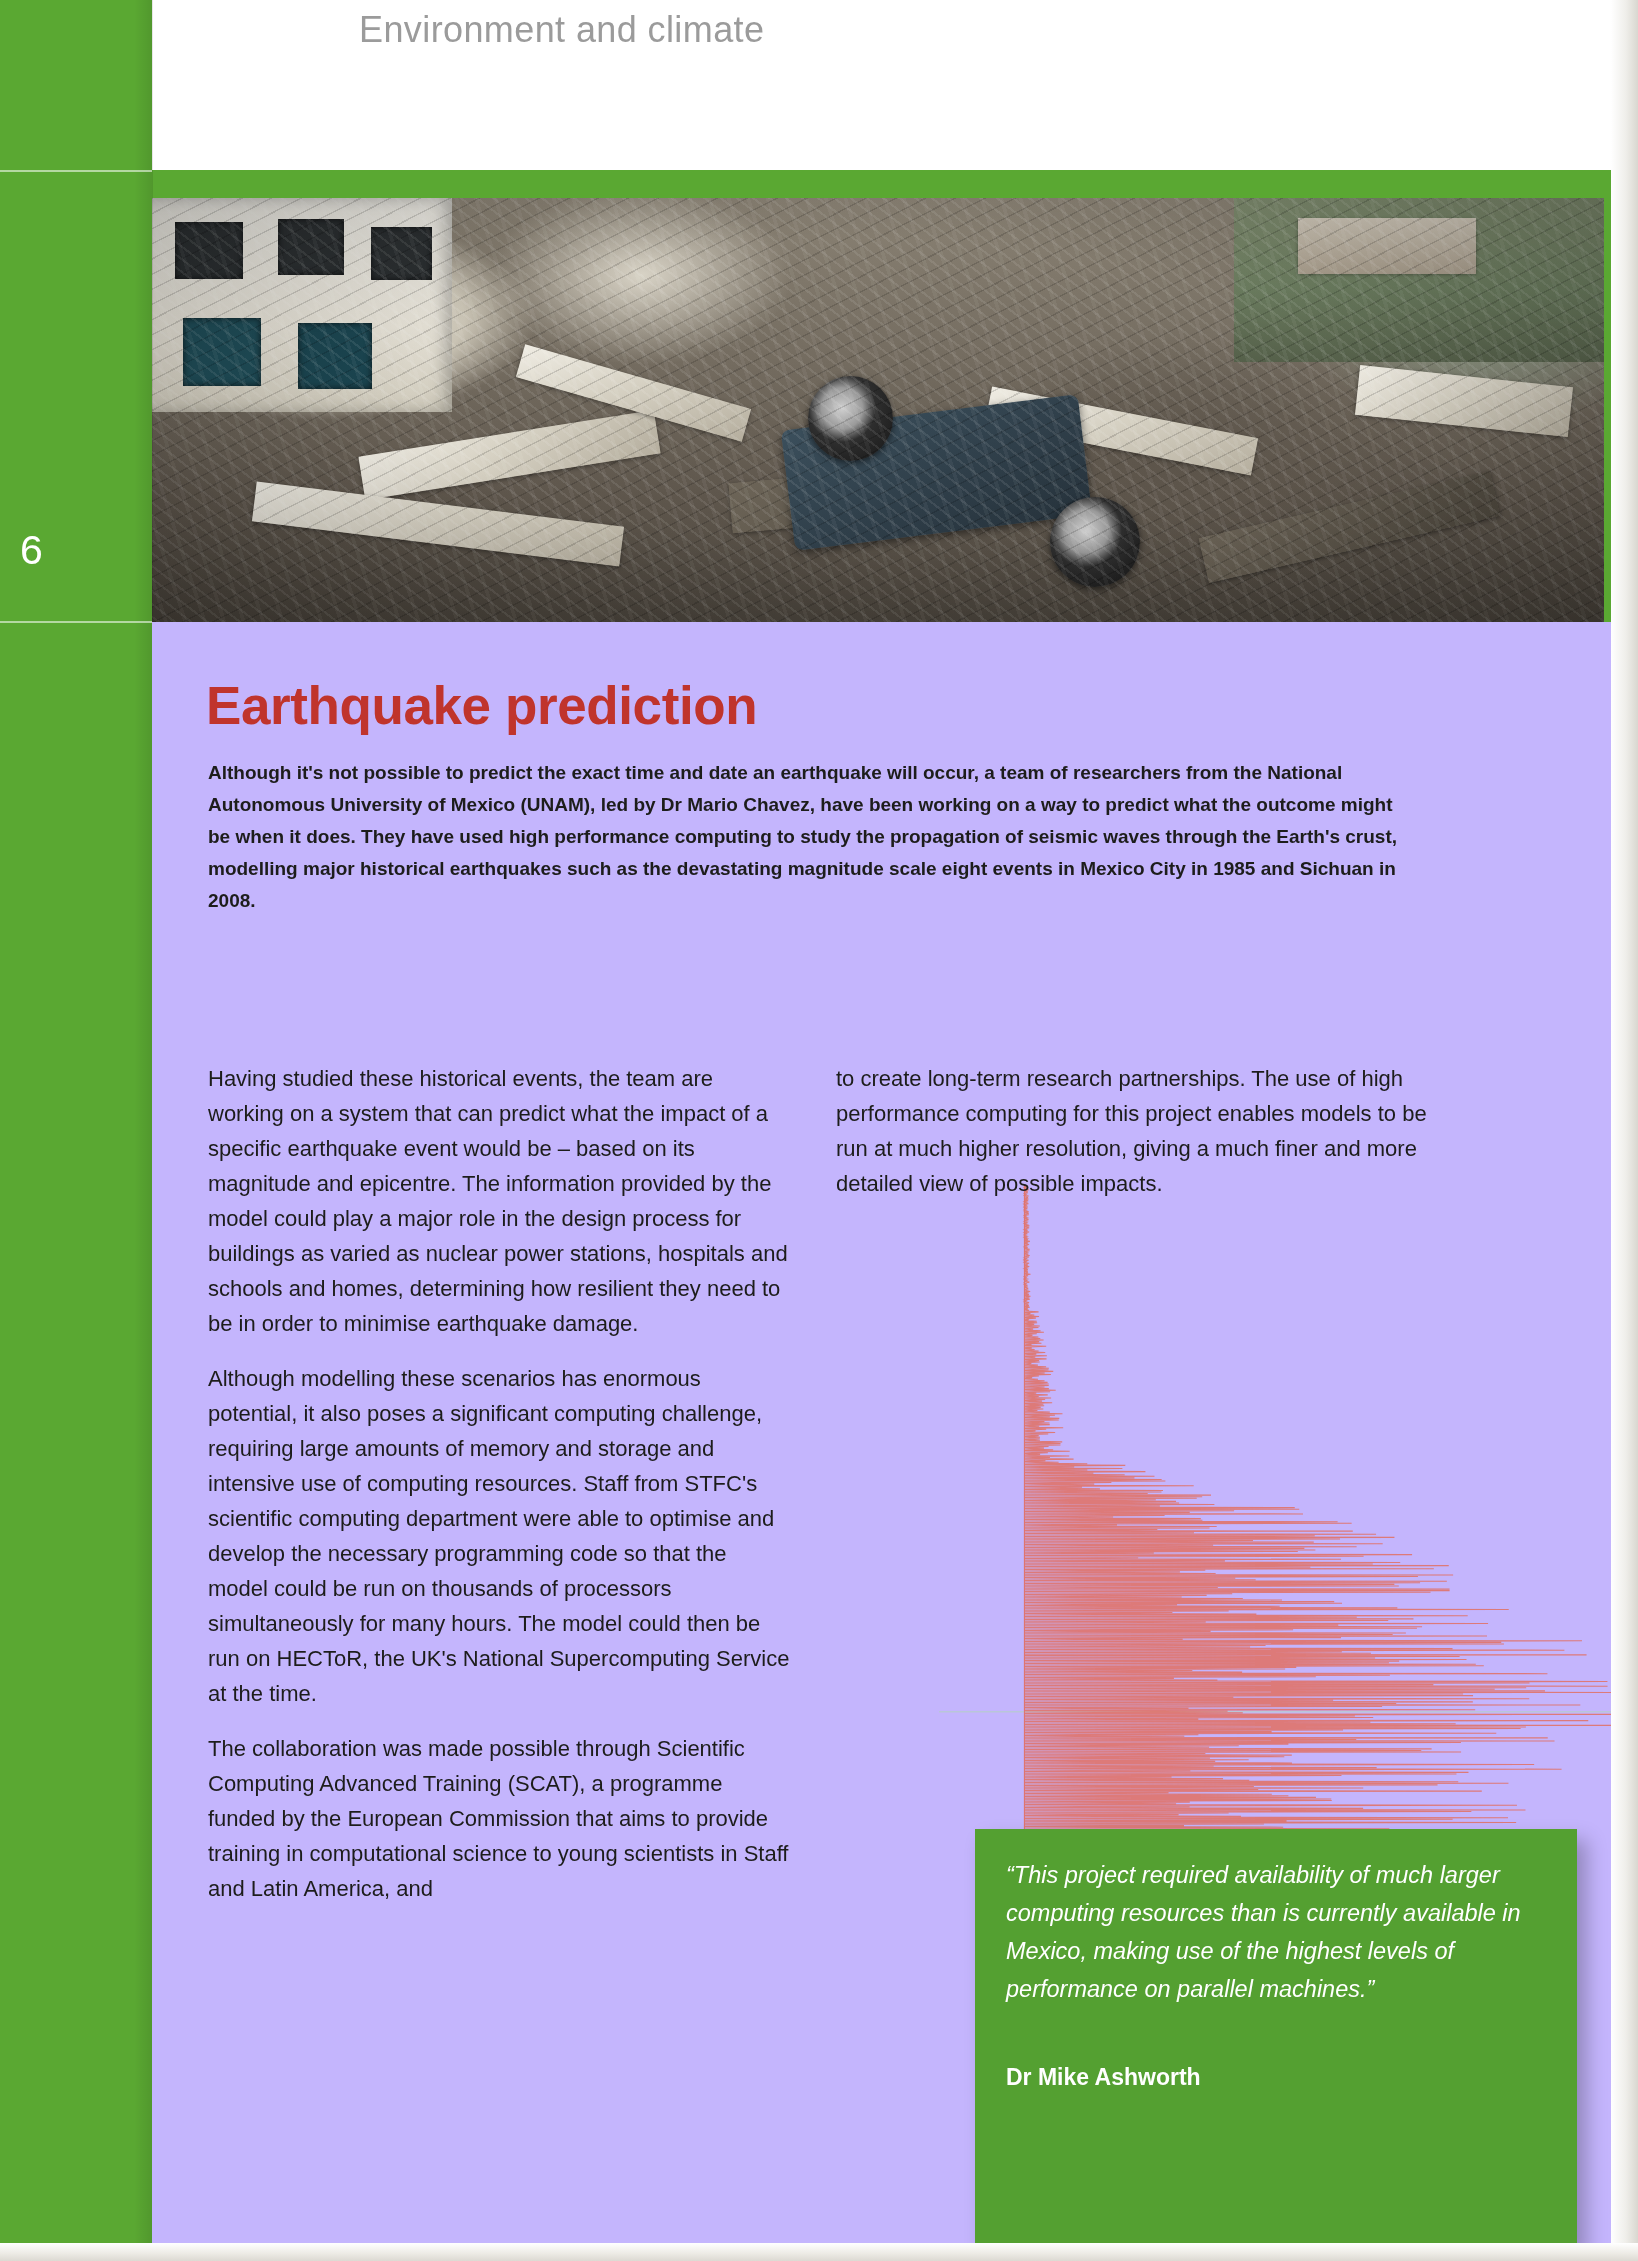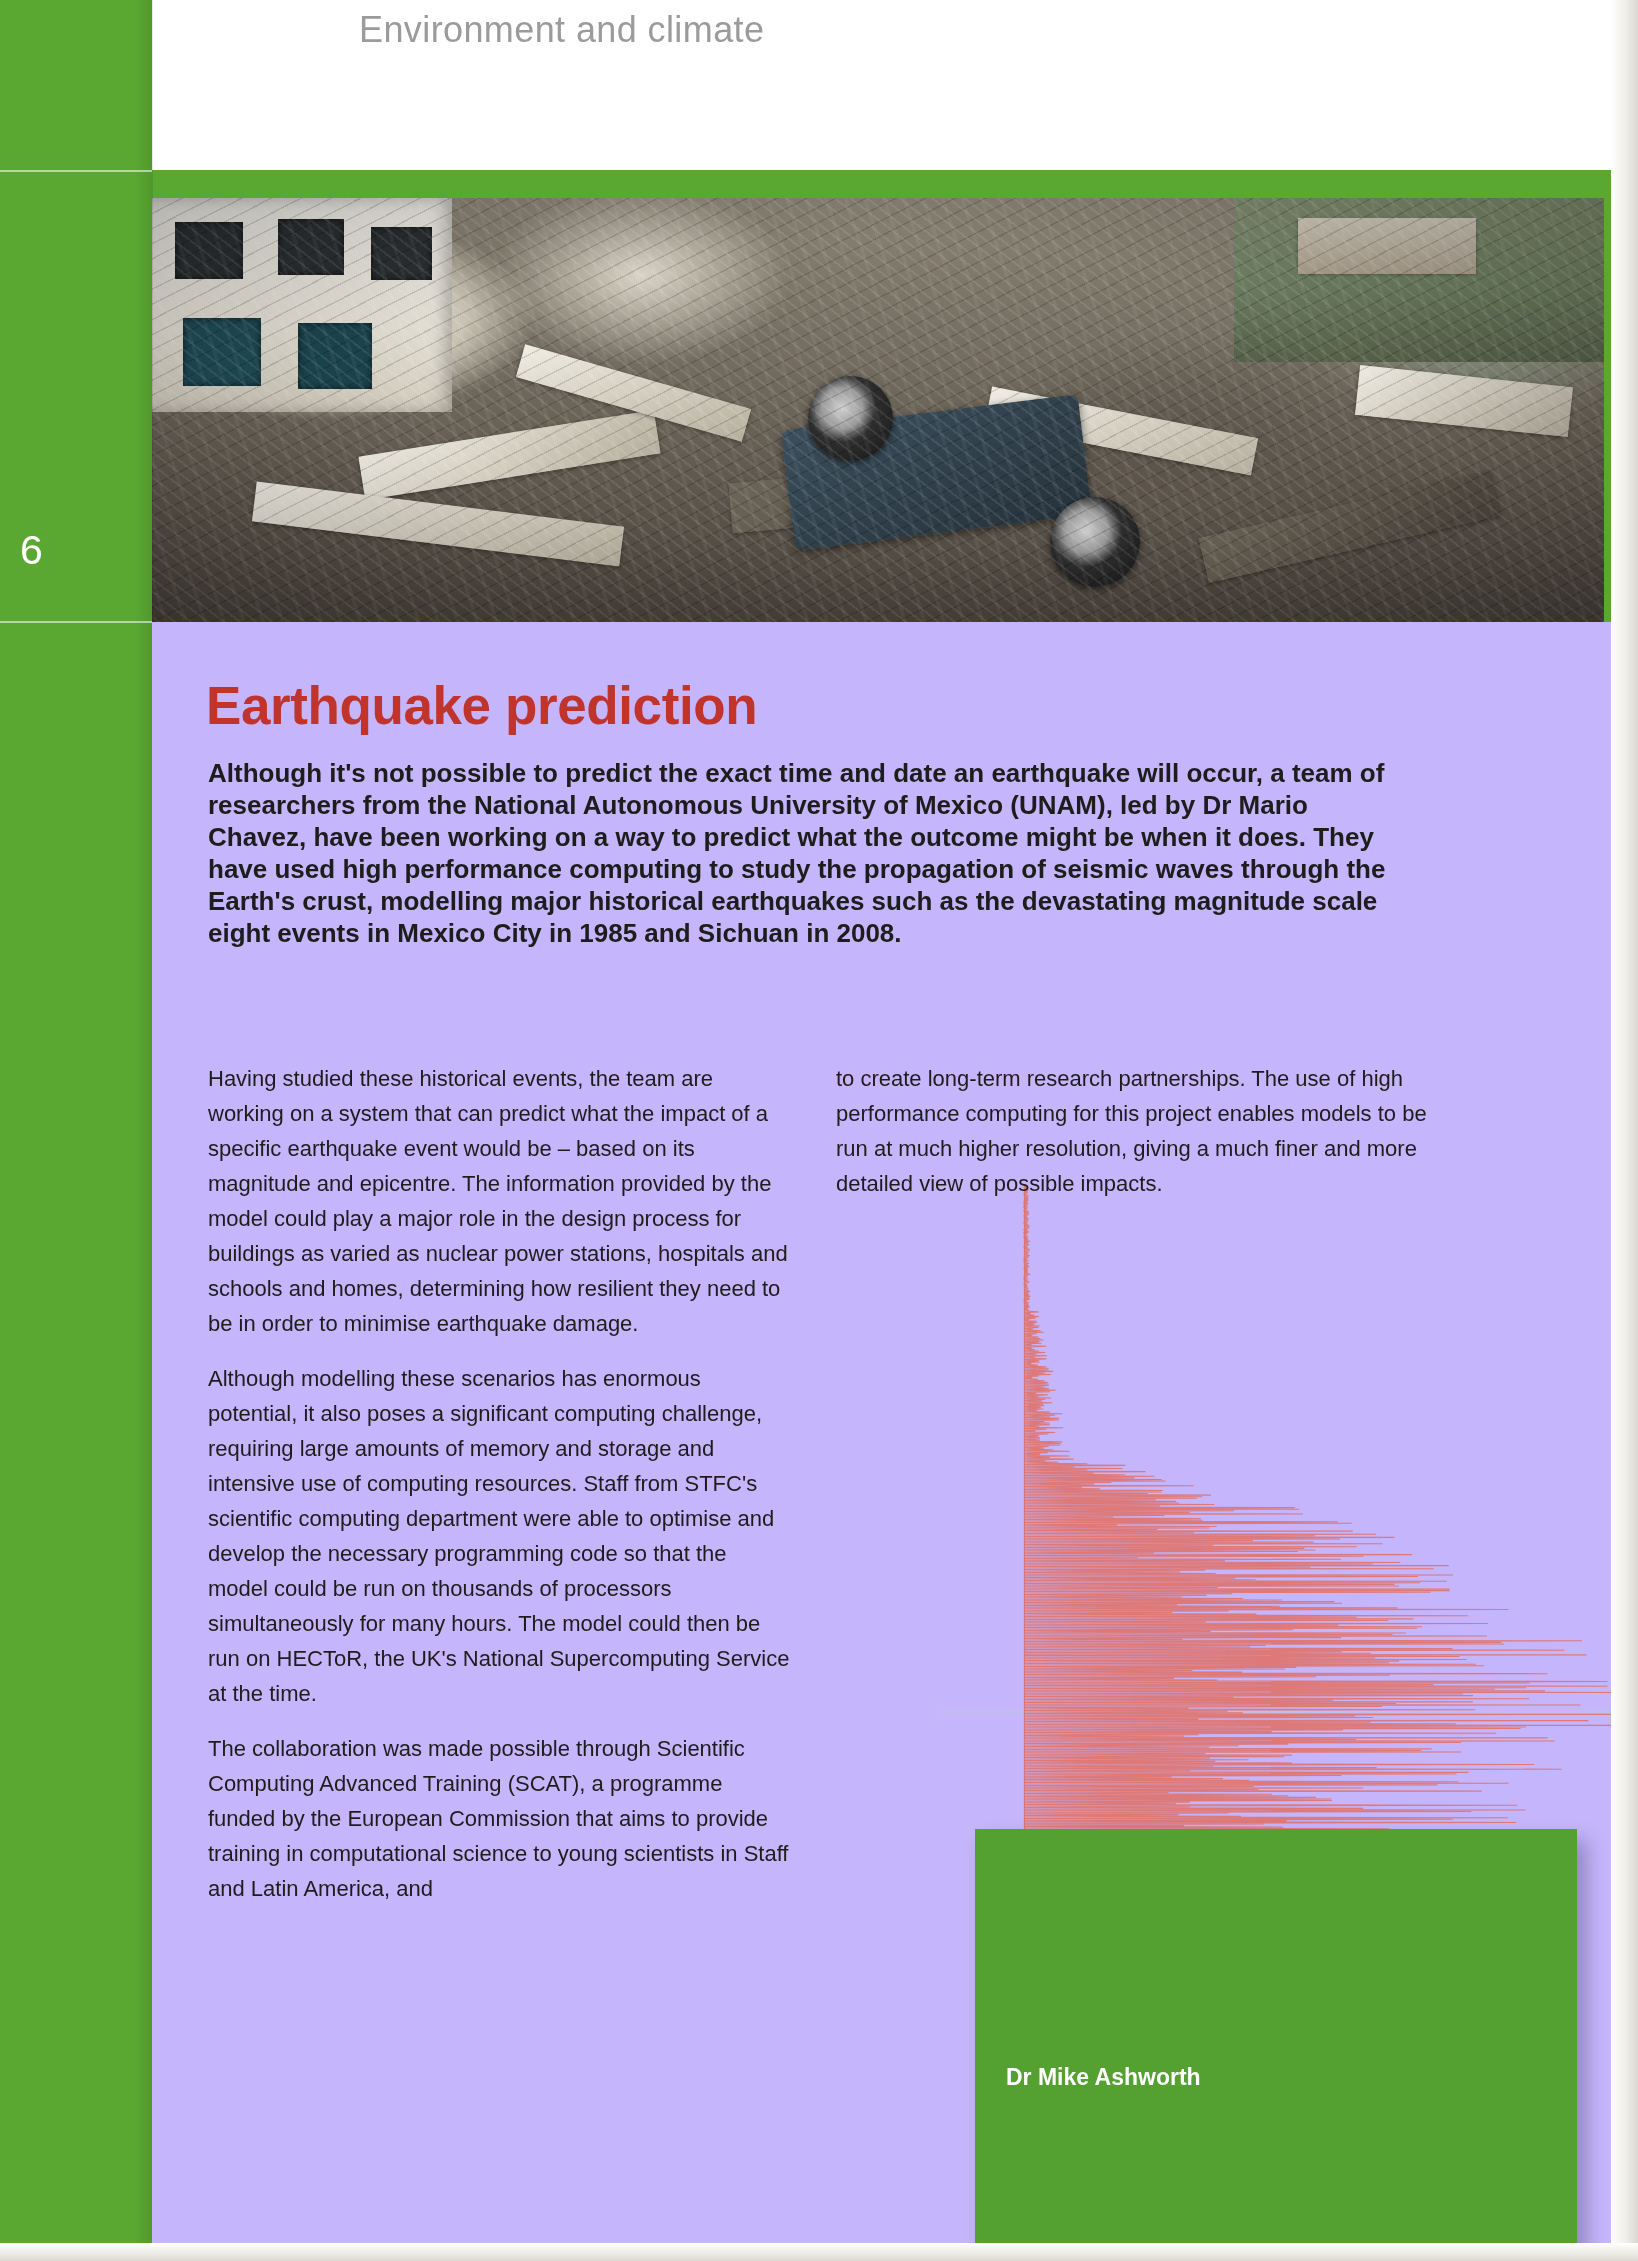--- a/index.html
+++ b/index.html
@@ -189,21 +189,21 @@
     font-weight: bold;
     color: #c0342c;
     font-family: "Liberation Sans", sans-serif;
     letter-spacing: -0.4px;
   }
 
   .standfirst {
     position: absolute;
     left: 56px; top: 135px;
     width: 1196px;
-    font-size: 26px;
+    font-size: 19px;
     font-weight: bold;
     line-height: 32px;
     color: #1d1d1b;
     font-family: "Liberation Sans", sans-serif;
   }
 
   .col-left {
     position: absolute;
     left: 56px; top: 439px;
     width: 584px;
@@ -330,20 +330,21 @@
       <p class="para">Having studied these historical events, the team are working on a system that can predict what the impact of a specific earthquake event would be – based on its magnitude and epicentre. The information provided by the model could play a major role in the design process for buildings as varied as nuclear power stations, hospitals and schools and homes, determining how resilient they need to be in order to minimise earthquake damage.</p>
       <p class="para">Although modelling these scenarios has enormous potential, it also poses a significant computing challenge, requiring large amounts of memory and storage and intensive use of computing resources. Staff from STFC's scientific computing department were able to optimise and develop the necessary programming code so that the model could be run on thousands of processors simultaneously for many hours. The model could then be run on HECToR, the UK's National Supercomputing Service at the time.</p>
       <p class="para">The collaboration was made possible through Scientific Computing Advanced Training (SCAT), a programme funded by the European Commission that aims to provide training in computational science to young scientists in Staff and Latin America, and</p>
     </div>
 
     <div class="col-right">
       <p class="para">to create long-term research partnerships. The use of high performance computing for this project enables models to be run at much higher resolution, giving a much finer and more detailed view of possible impacts.</p>
     </div>
 
     <div class="quote-box">
+      <div class="quote-text">“This project required availability of much larger computing resources than is currently available in Mexico, making use of the highest levels of performance on parallel machines.”</div>
       <div class="quote-name">Dr Mike Ashworth</div>
     </div>
 
   </div>
 
   <div class="paper-edge-right"></div>
   <div class="paper-edge-bottom"></div>
 </div>
 
 

